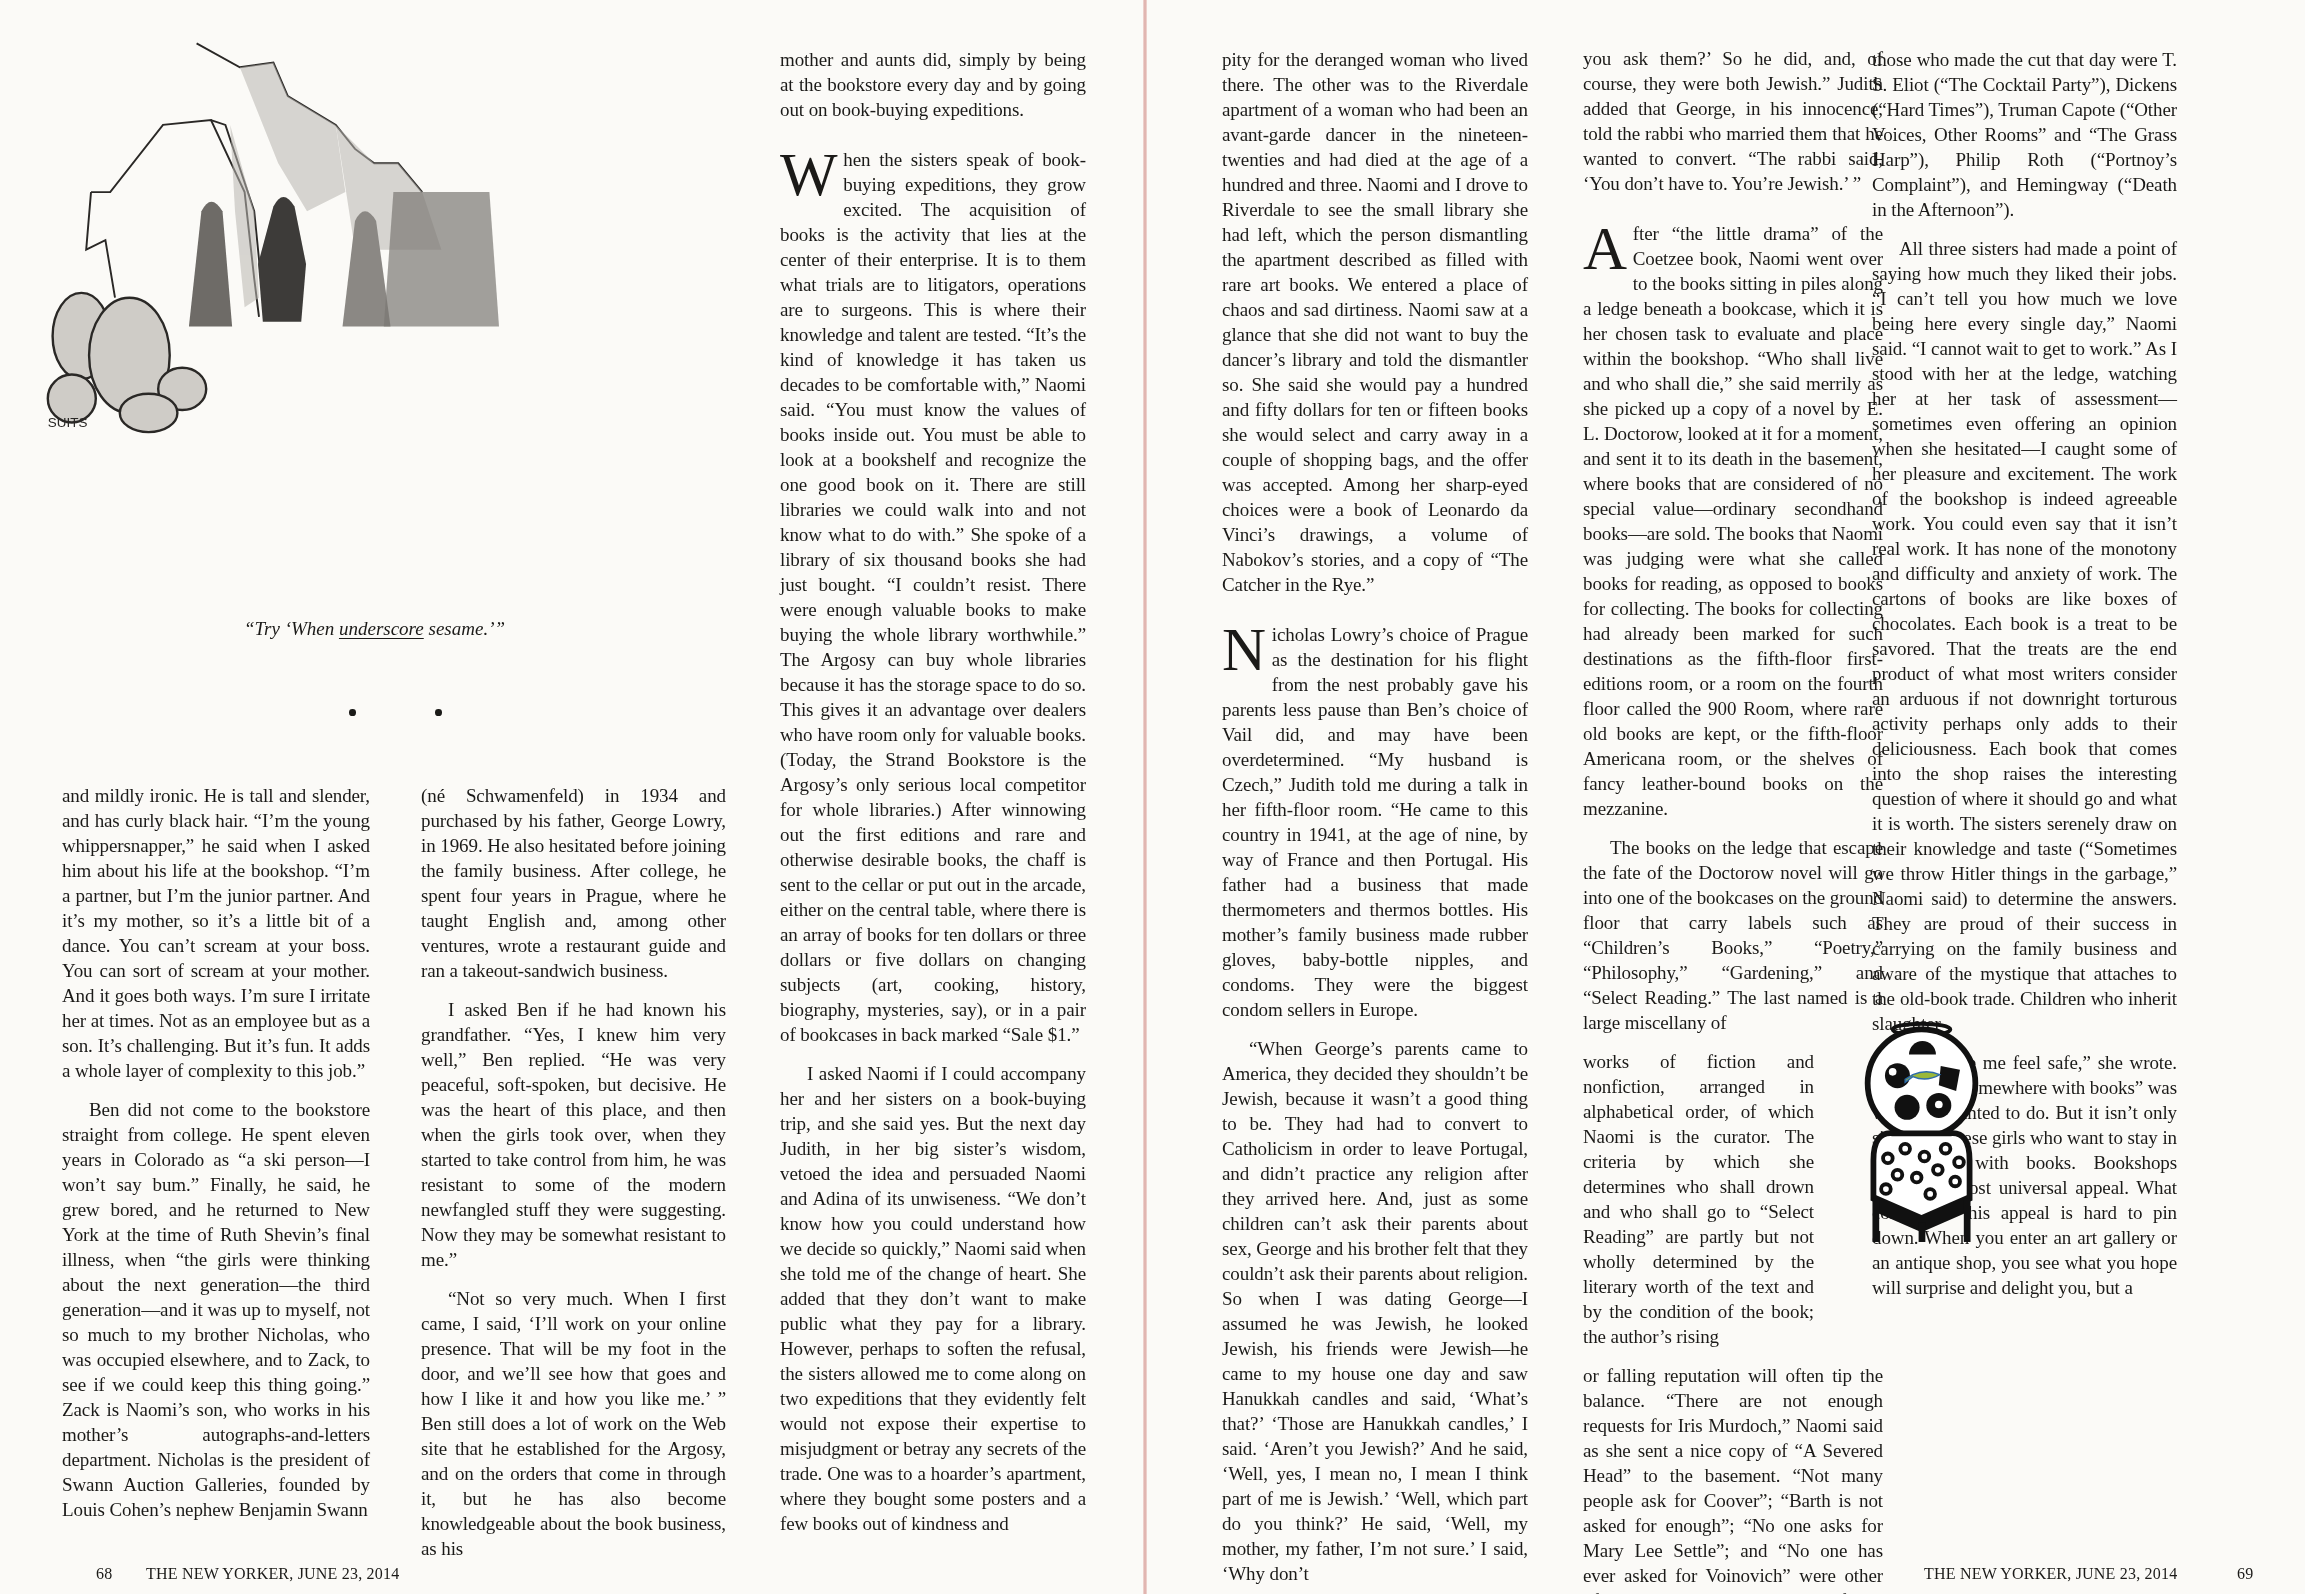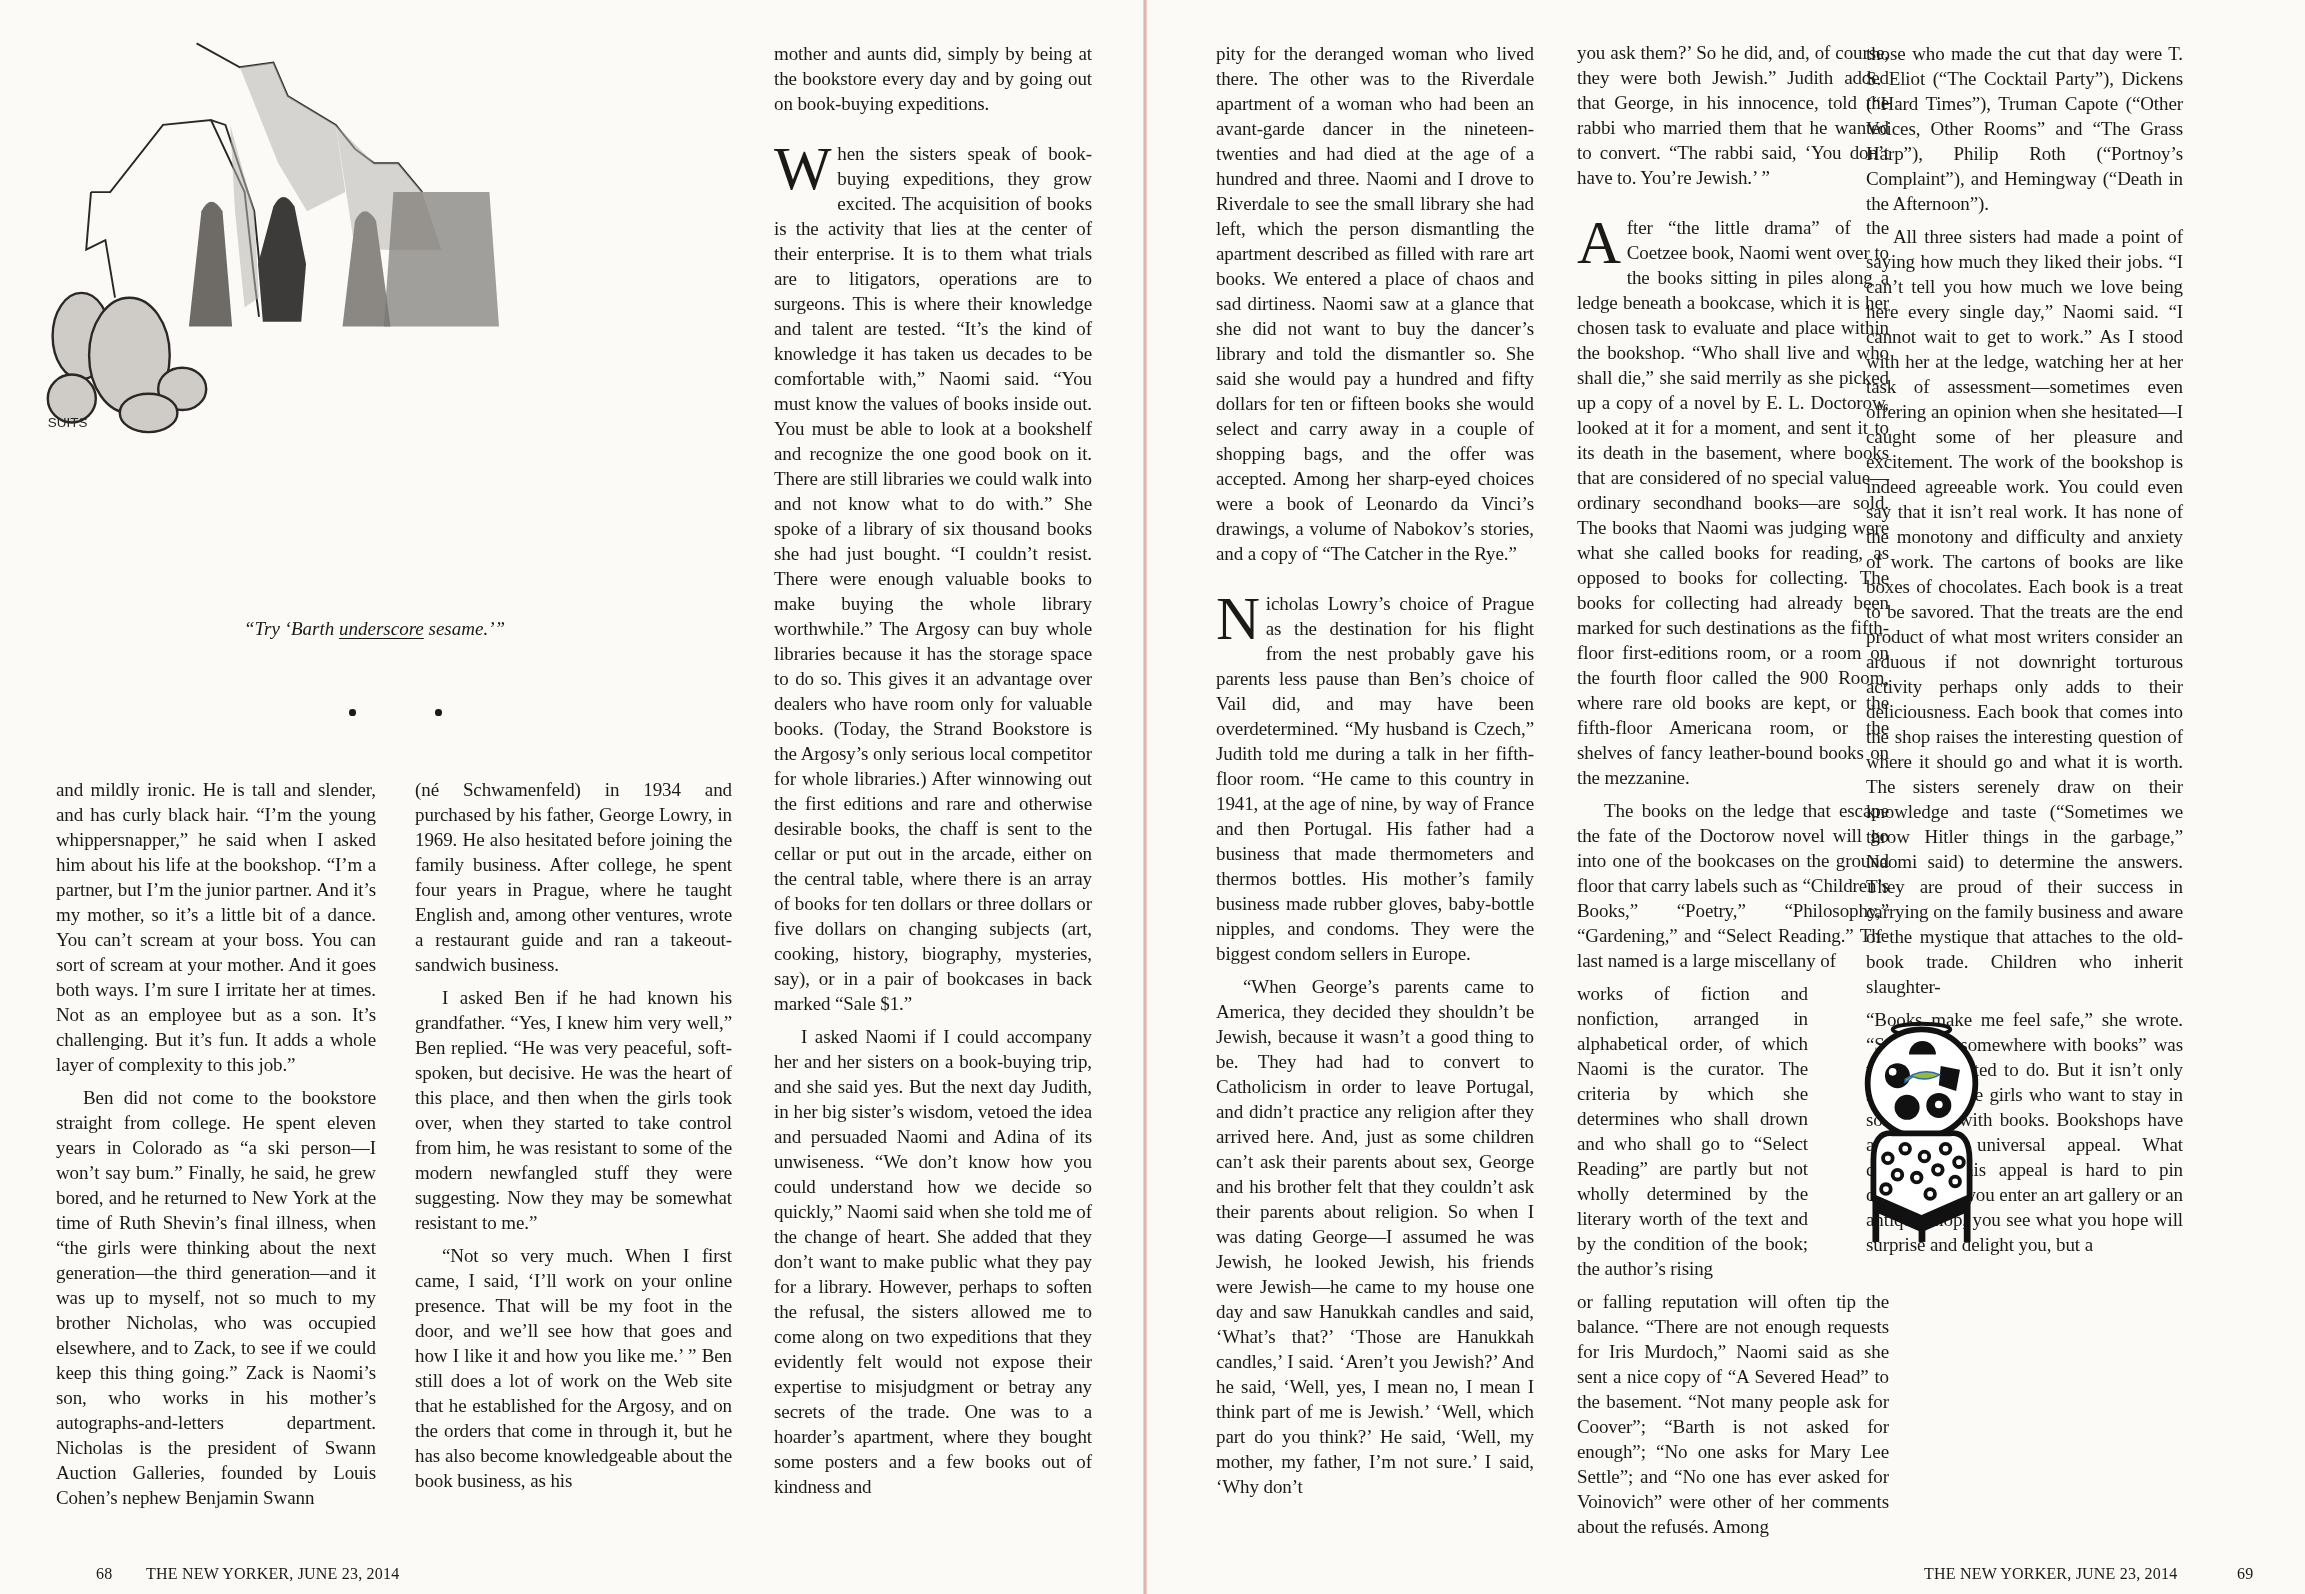--- a/index.html
+++ b/index.html
@@ -15,21 +15,21 @@
     background: linear-gradient(to right, #f2dcd8, #dba9a4, #f2dcd8);
   }
   .col {
     position: absolute;
     font-size: 19px;
     line-height: 25px;
     text-align: justify;
     hyphens: manual;
     letter-spacing: -0.1px;
   }
-  .col p { margin: 8px; text-indent: 0; }
+  .col p { margin: 14px; text-indent: 0; }
   .col p.indent { text-indent: 27px; }
   .col p.section { margin-top: 25px; }
   .dropcap {
     float: left; font-size: 61px; line-height: 48px; margin: 3.8px 5.8px 0 0;
     font-family: "Liberation Serif", serif;
   }
   
   #c1 { left: 48px; top: 769px; width: 336px; }
   #c2 { left: 407px; top: 769px; width: 333px; }
   #c3 { left: 766px; top: 33px; width: 334px; }
@@ -89,21 +89,21 @@
     <ellipse cx="65" cy="330" rx="30" ry="45"></ellipse>
     <ellipse cx="115" cy="350" rx="42" ry="60"></ellipse>
     <ellipse cx="170" cy="385" rx="25" ry="22"></ellipse>
     <ellipse cx="135" cy="410" rx="30" ry="20"></ellipse>
     <ellipse cx="55" cy="395" rx="25" ry="25"></ellipse>
   </g>
   <text x="30" y="425" font-family="Liberation Sans, sans-serif" font-size="14" fill="#2a2826">SUITS</text>
 </svg>
 
 <div class="caption">
-  <span>“Try ‘Barth </span><u>underscore</u><span> sesame.’”</span>
+  <span>“Try ‘When </span><u>underscore</u><span> sesame.’”</span>
 </div>
 <div class="dots">
   <span class="dot" style="left:0"></span>
   <span class="dot" style="left:86px"></span>
 </div>
 
 <div class="col" id="c1">
     <p><span>and mildly ironic. He is tall and slender, and has curly black hair. “I’m the young whippersnapper,” he said when I asked him about his life at the bookshop. “I’m a partner, but I’m the junior partner. And it’s my mother, so it’s a little bit of a dance. You can’t scream at your boss. You can sort of scream at your mother. And it goes both ways. I’m sure I irritate her at times. Not as an employee but as a son. It’s challenging. But it’s fun. It adds a whole layer of complexity to this job.”</span></p>
     <p class="indent"><span>Ben did not come to the bookstore straight from college. He spent eleven years in Colorado as “a ski person—I won’t say bum.” Finally, he said, he grew bored, and he returned to New York at the time of Ruth Shevin’s final illness, when “the girls were thinking about the next generation—the third generation—and it was up to myself, not so much to my brother Nicholas, who was occupied elsewhere, and to Zack, to see if we could keep this thing going.” Zack is Naomi’s son, who works in his mother’s autographs-and-letters department. Nicholas is the president of Swann Auction Galleries, founded by Louis Cohen’s nephew Benjamin Swann</span></p>
   </div>

